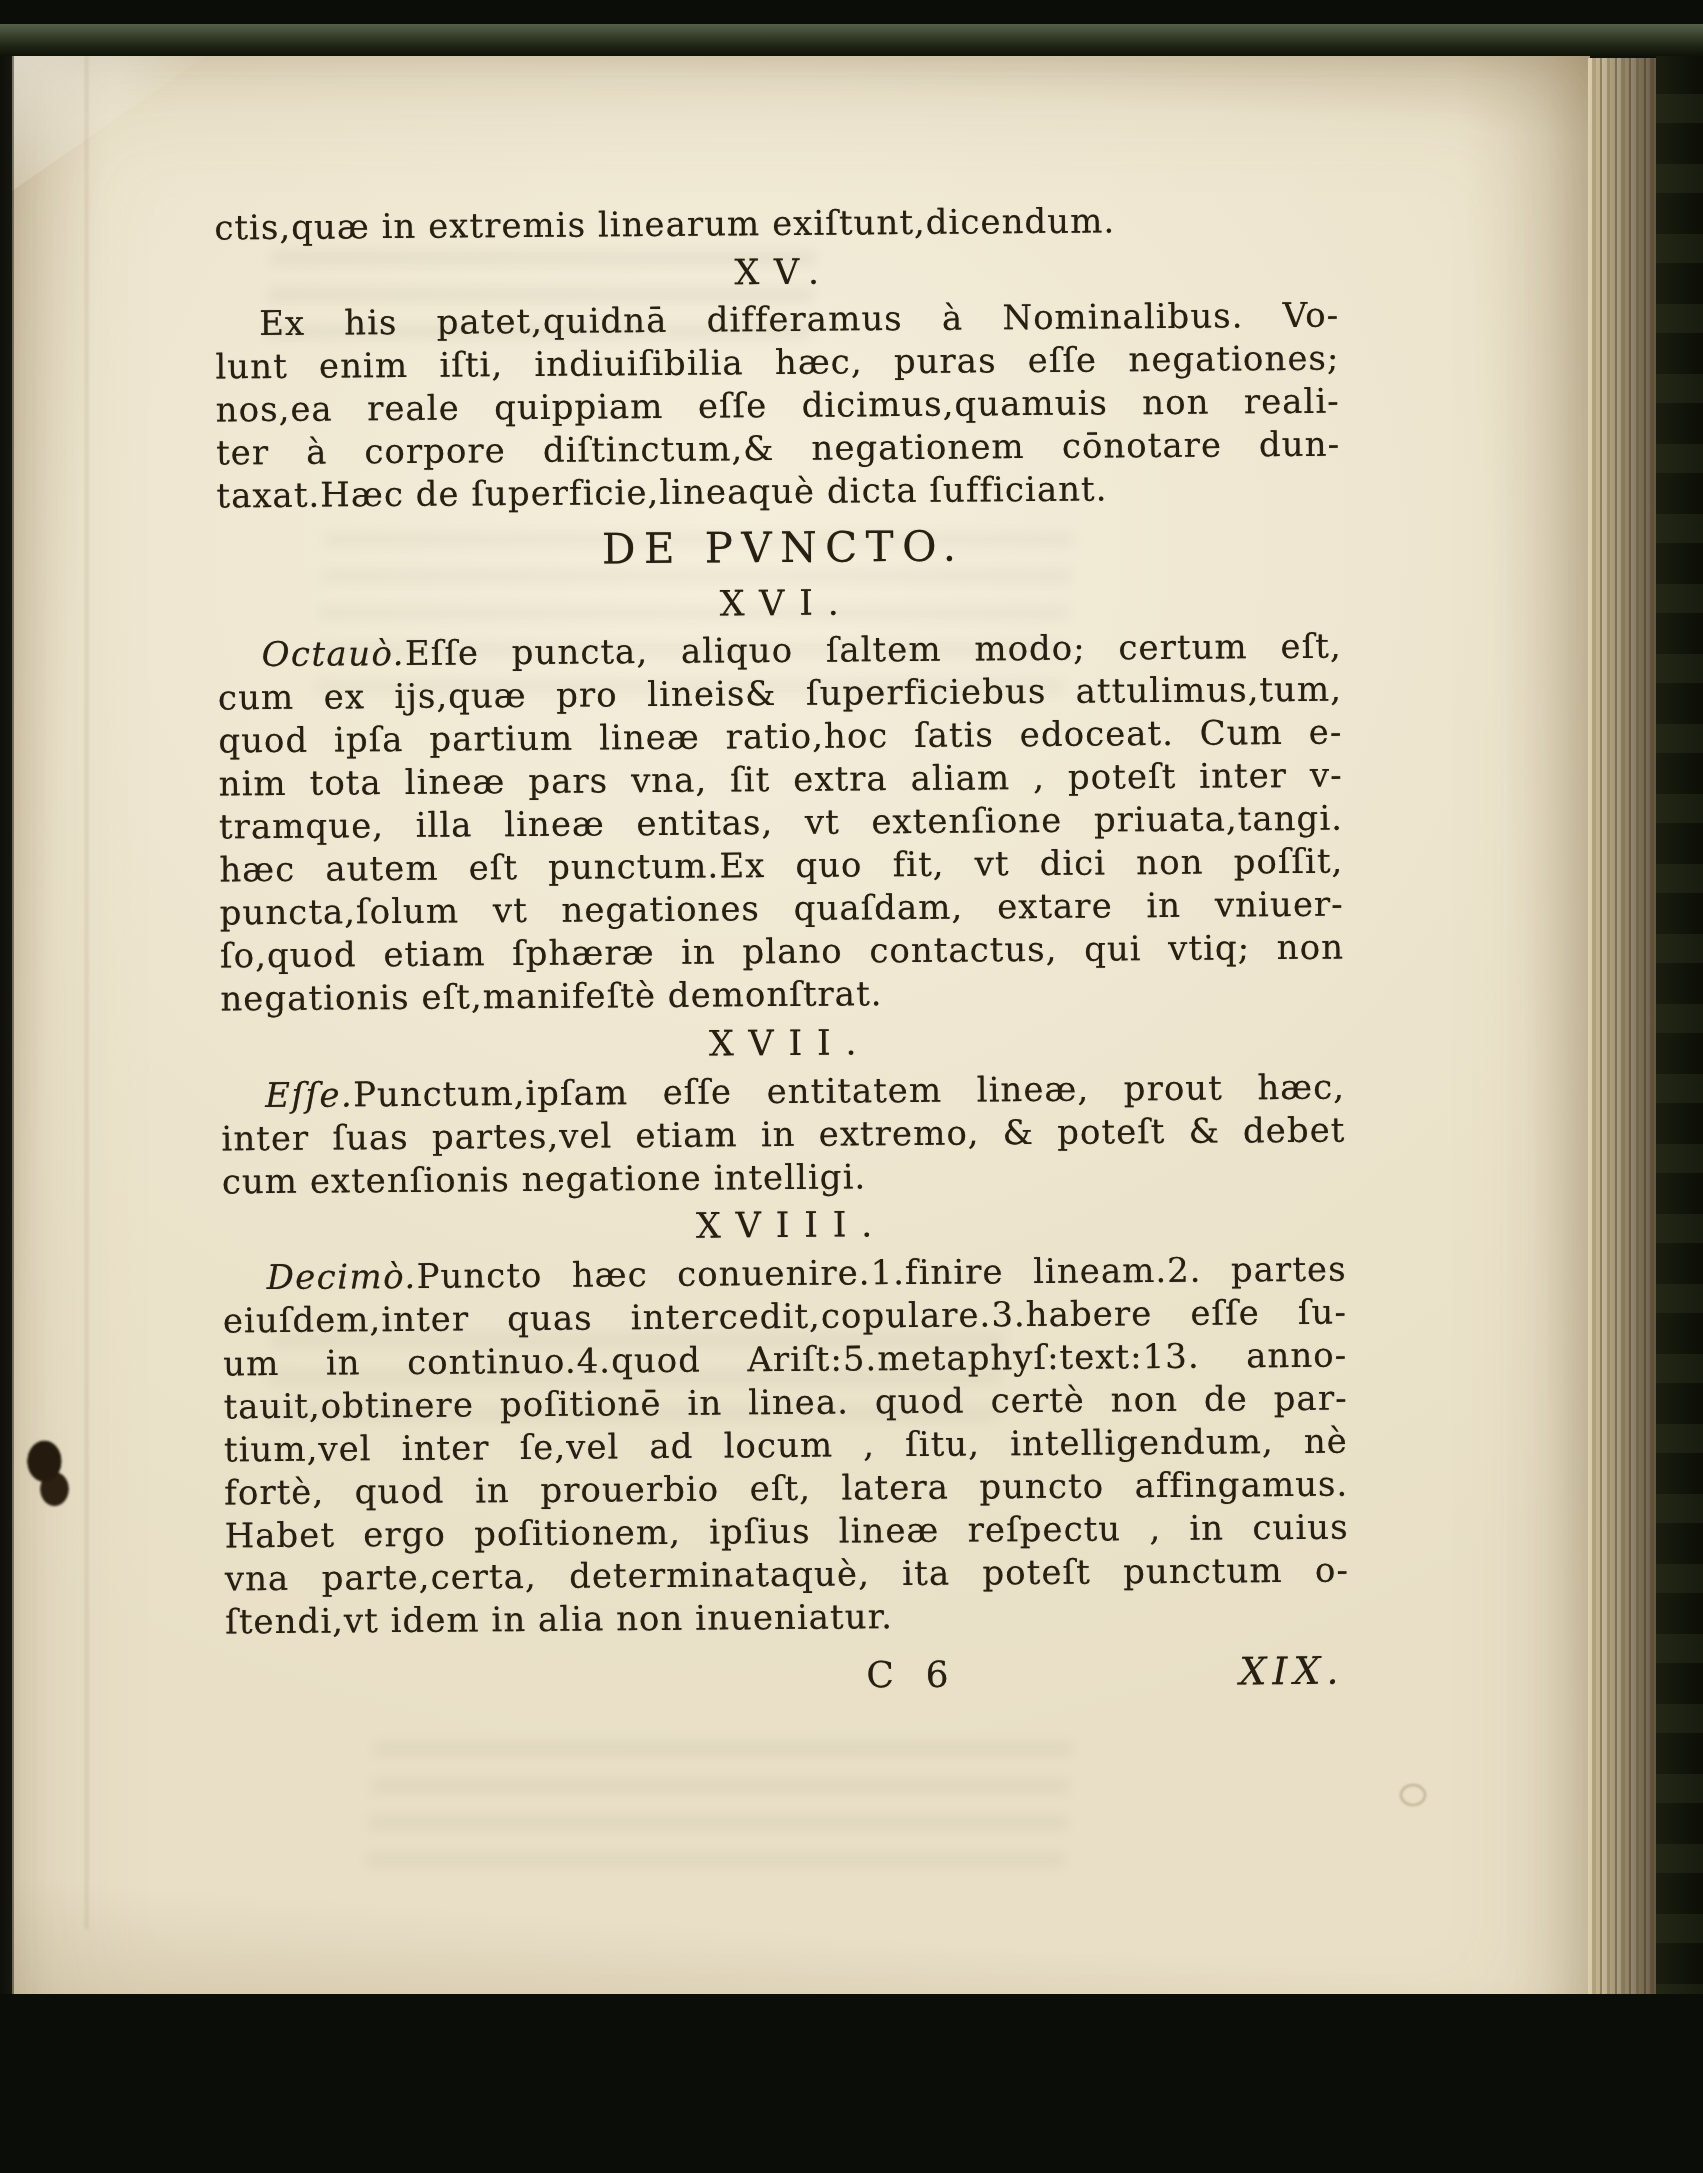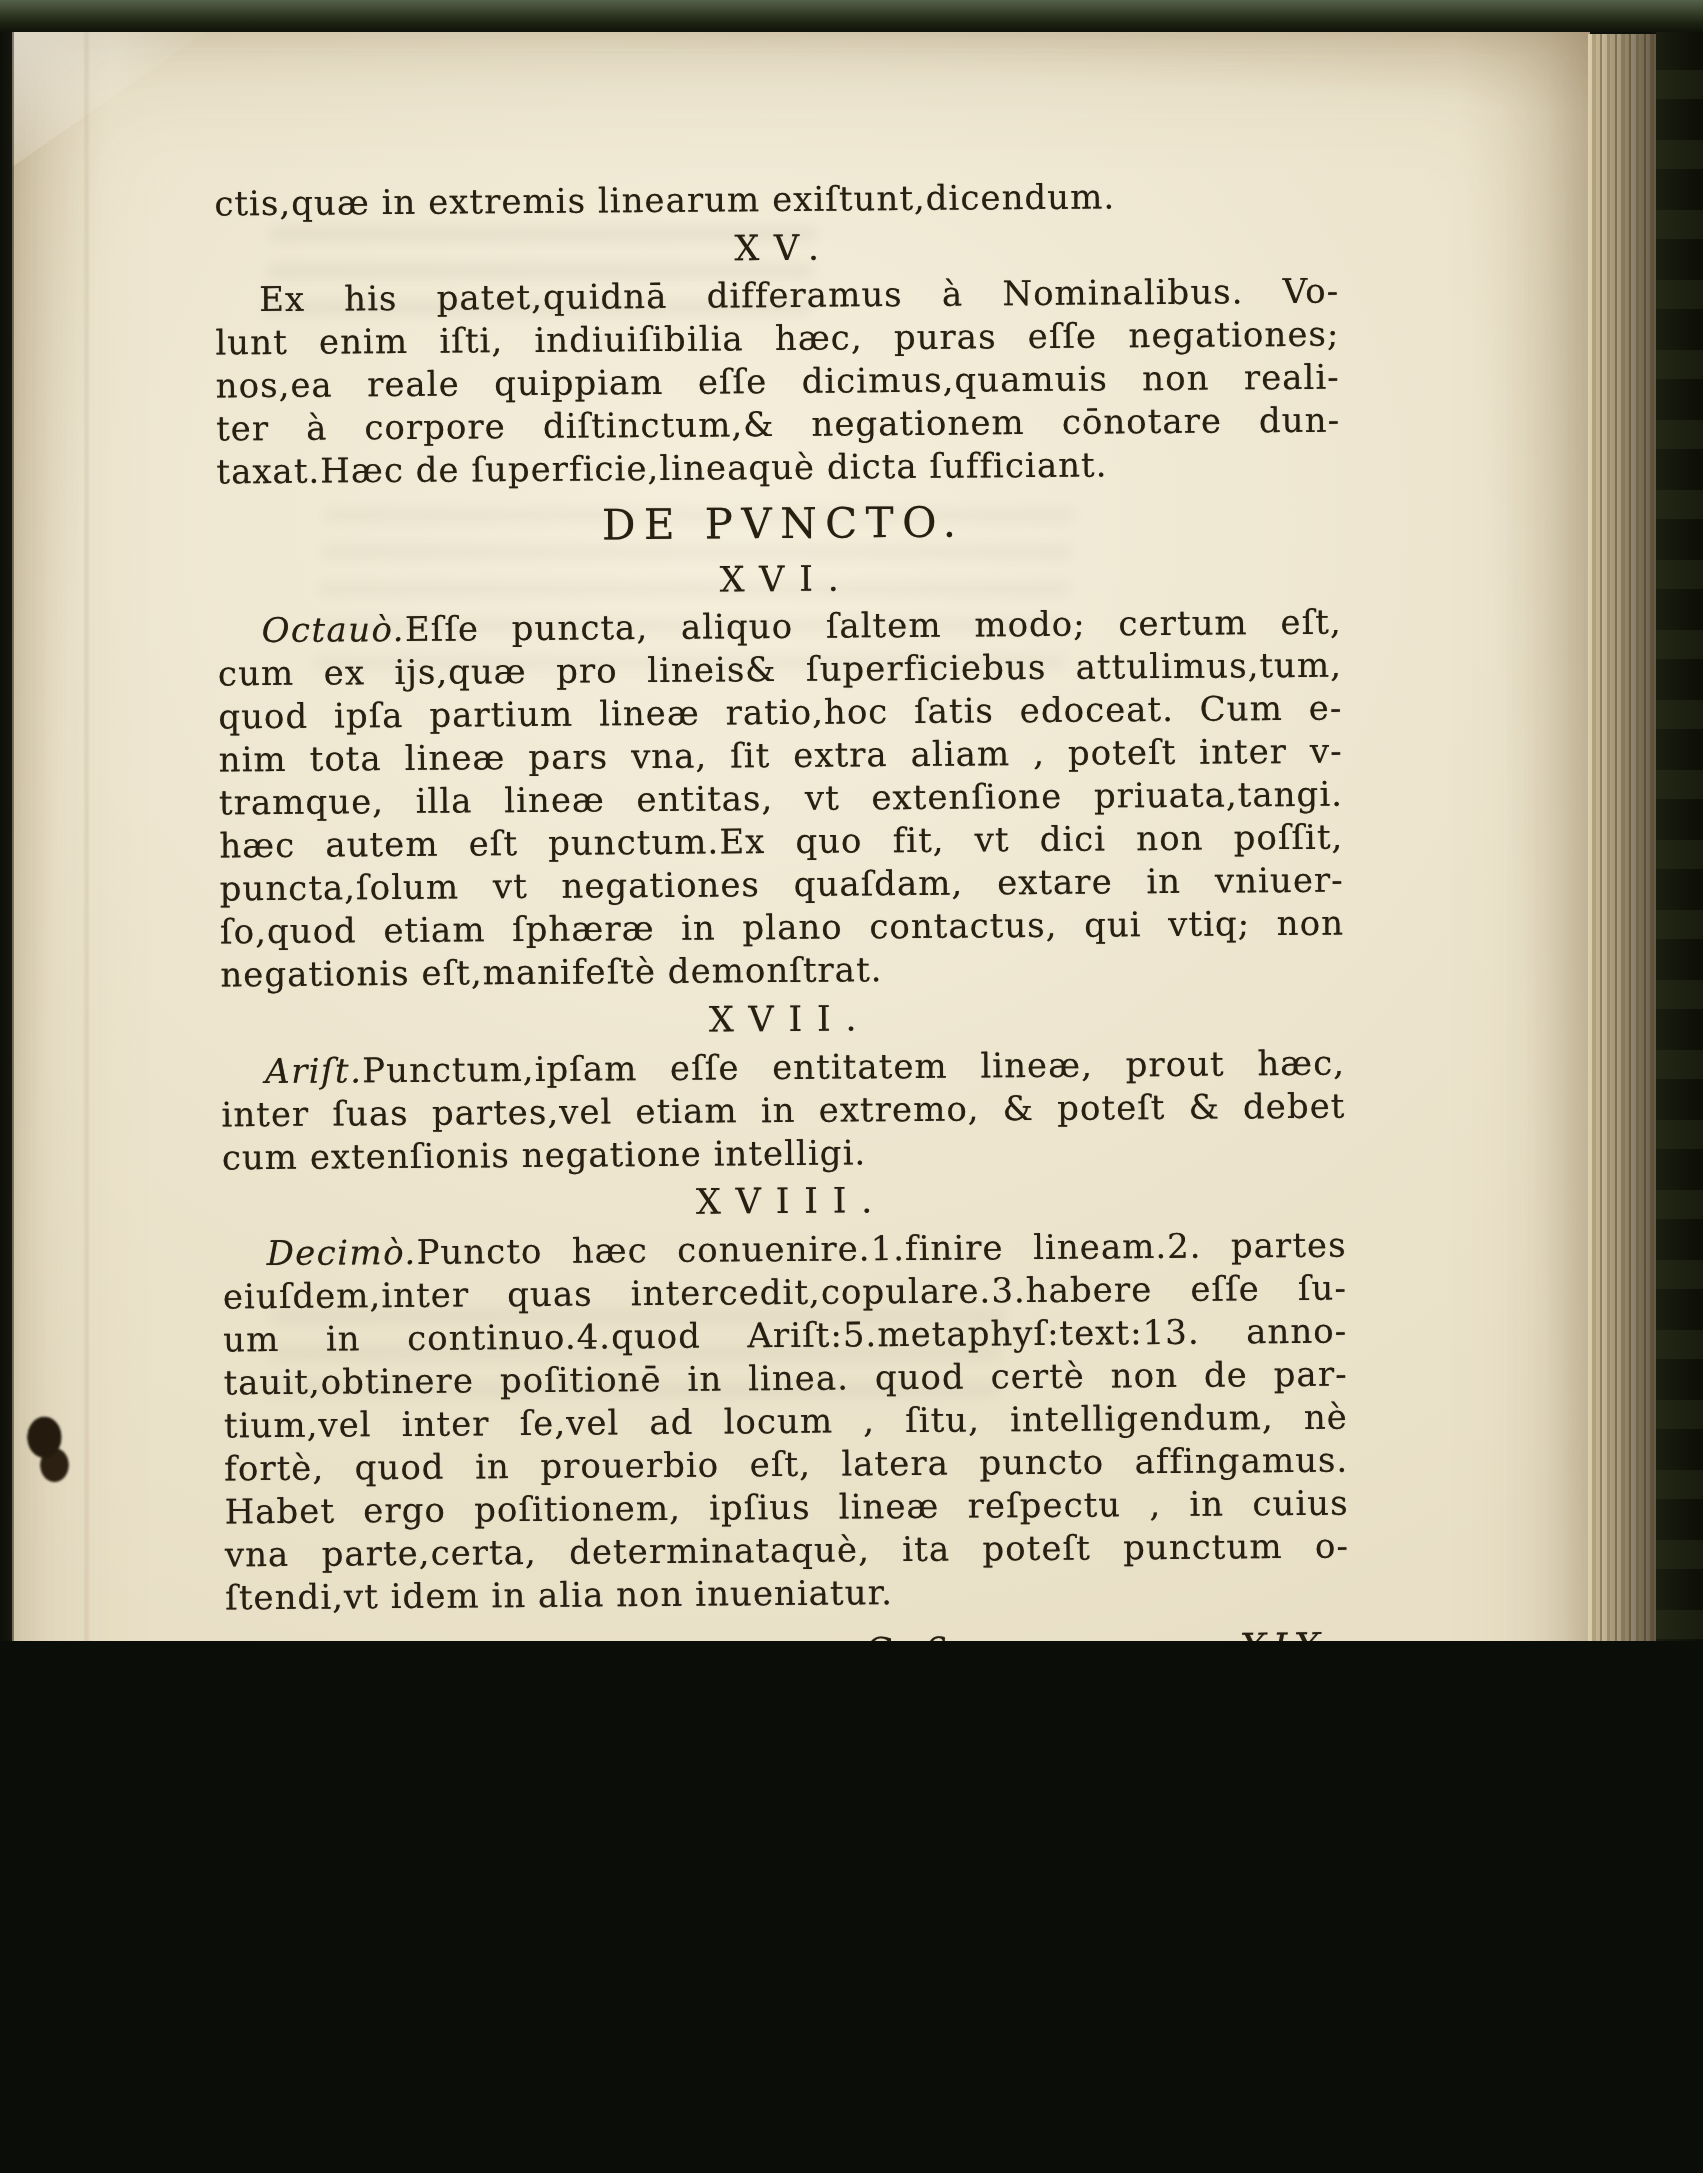--- a/index.html
+++ b/index.html
@@ -2,23 +2,24 @@
 <html style="font-size:13.6px"><head>
 <meta charset="utf-8">
 <style>
   * { box-sizing: border-box; margin: 0; padding: 0; }
   html, body { background: #0b0d08; }
   body { font-family: "DejaVu Serif", "Liberation Serif", serif; }
 
   .scan {
     position: relative;
     width: 1704px;
-    height: 1641px;
+    height: 1970px;
     overflow: hidden;
     background: #0e100a;
+    margin-top: 24px;
   }
 
   
   .binding-top {
     position: absolute; left: 0; top: 0; width: 100%; height: 32px;
     background: linear-gradient(to bottom, #55604a 0%, #39422c 35%, #1e2413 70%, #0f1208 100%);
     z-index: 4;
   }
   .edge-left {
     position: absolute; left: 0; top: 25.6px; width: 13.6px; height: 2148px;
@@ -186,21 +187,21 @@
       <div class="line just">nim tota lineæ pars vna, ſit extra aliam , poteſt inter v-</div>
       <div class="line just">tramque, illa lineæ entitas, vt extenſione priuata,tangi.</div>
       <div class="line just">hæc autem eſt punctum.Ex quo fit, vt dici non poſſit,</div>
       <div class="line just">puncta,ſolum vt negationes quaſdam, extare in vniuer-</div>
       <div class="line just">ſo,quod etiam ſphæræ in plano contactus, qui vtiq; non</div>
       <div class="line short">negationis eſt,manifeſtè demonſtrat.</div>
 
       <div class="heading">XVII.</div>
 
       <div class="line just indent">
-        <span class="lead">Ariſt.</span><span>Punctum,ipſam eſſe entitatem lineæ, prout hæc,</span>
+        <span class="lead">Eſſe.</span><span>Punctum,ipſam eſſe entitatem lineæ, prout hæc,</span>
       </div>
       <div class="line just">inter ſuas partes,vel etiam in extremo, &amp; poteſt &amp; debet</div>
       <div class="line short">cum extenſionis negatione intelligi.</div>
 
       <div class="heading">XVIII.</div>
 
       <div class="line just indent">
         <span class="lead">Decimò.</span><span>Puncto hæc conuenire.1.finire lineam.2. partes</span>
       </div>
       <div class="line just">eiuſdem,inter quas intercedit,copulare.3.habere eſſe ſu-</div>

